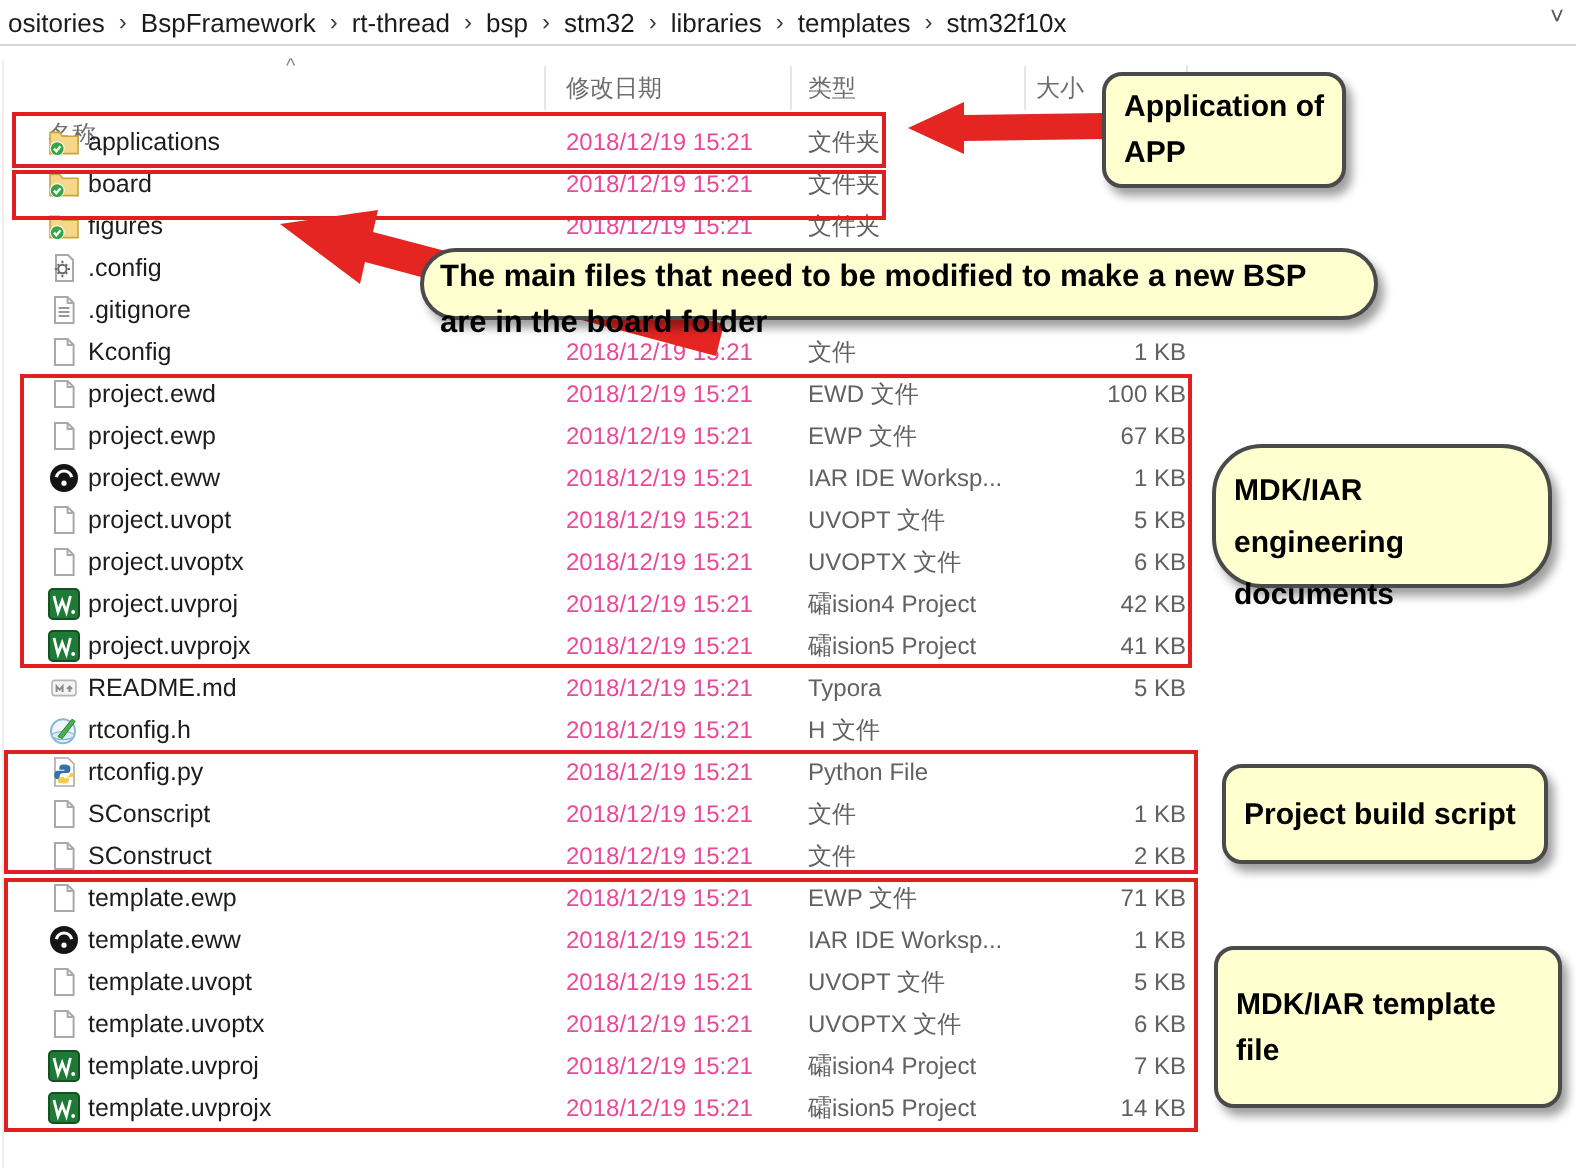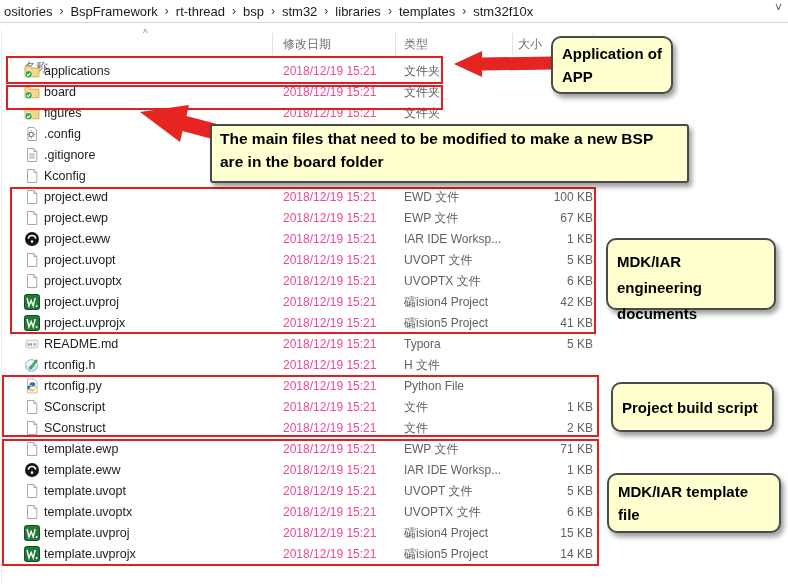--- a/index.html
+++ b/index.html
@@ -49,25 +49,25 @@
   #rb-template     { left:2px;  top:439px; width:597px; height:127px; }
 
   
   #arrows { position:absolute; left:0; top:0; width:788px; height:584px; pointer-events:none; }
 
   
   .callout { position:absolute; background:#ffffcf; border:2px solid #4a4a4a;
     border-radius:10px; box-shadow:3px 4px 5px rgba(0,0,0,0.38);
     font-weight:bold; color:#000; font-size:15px; line-height:23px; padding:4px 9px; }
   #co-app      { left:551px; top:36px;  width:122px; min-height:54px; }
-  #co-board    { left:210px; top:124px; width:479px; height:59px; border-radius:3px;
+  #co-board    { left:210px; top:124px; width:479px; height:36px; border-radius:18px;
                  padding:1px 8px; font-size:15.5px; }
-  #co-mdk-docs { left:606px; top:238px; width:170px; height:72px; line-height:26px; padding-top:9px; }
+  #co-mdk-docs { left:606px; top:222px; width:170px; height:72px; line-height:26px; padding-top:9px;border-radius:25px; }
   #co-build    { left:611px; top:382px; width:163px; height:50px; display:flex; align-items:center; }
-  #co-template { left:607px; top:473px; width:174px; height:60px; display:flex; align-items:center; }
+  #co-template { left:607px; top:473px; width:174px; height:81px; display:flex; align-items:center; }
 </style>
 </head>
 <body>
 
 <div id="explorer">
 
   <div id="breadcrumb-bar">
     <div id="breadcrumb">
         <span class="crumb">ositories</span>
         <span class="crumb-sep">›</span>
@@ -384,21 +384,21 @@
       <span class="fi">
           <svg width="16" height="16" viewBox="0 0 16 16">
             <rect x="0.5" y="0.5" width="15" height="15" rx="2" fill="#1f7a35" stroke="#145023"></rect>
             <path d="M3 4l2 8 2.1-5.6 2.1 5.6 2-8" fill="none" stroke="#fff" stroke-width="1.4"></path>
             <circle cx="12.6" cy="12" r="1" fill="#fff"></circle>
           </svg>
         </span>
       <span class="fname">template.uvproj</span>
       <span class="fdate">2018/12/19 15:21</span>
       <span class="ftype">礵ision4 Project</span>
-      <span class="fsize">15 KB</span>
+      <span class="fsize">7 KB</span>
     </div>
       <div class="frow">
       <span class="fi">
           <svg width="16" height="16" viewBox="0 0 16 16">
             <rect x="0.5" y="0.5" width="15" height="15" rx="2" fill="#1f7a35" stroke="#145023"></rect>
             <path d="M3 4l2 8 2.1-5.6 2.1 5.6 2-8" fill="none" stroke="#fff" stroke-width="1.4"></path>
             <circle cx="12.6" cy="12" r="1" fill="#fff"></circle>
           </svg>
         </span>
       <span class="fname">template.uvprojx</span>

